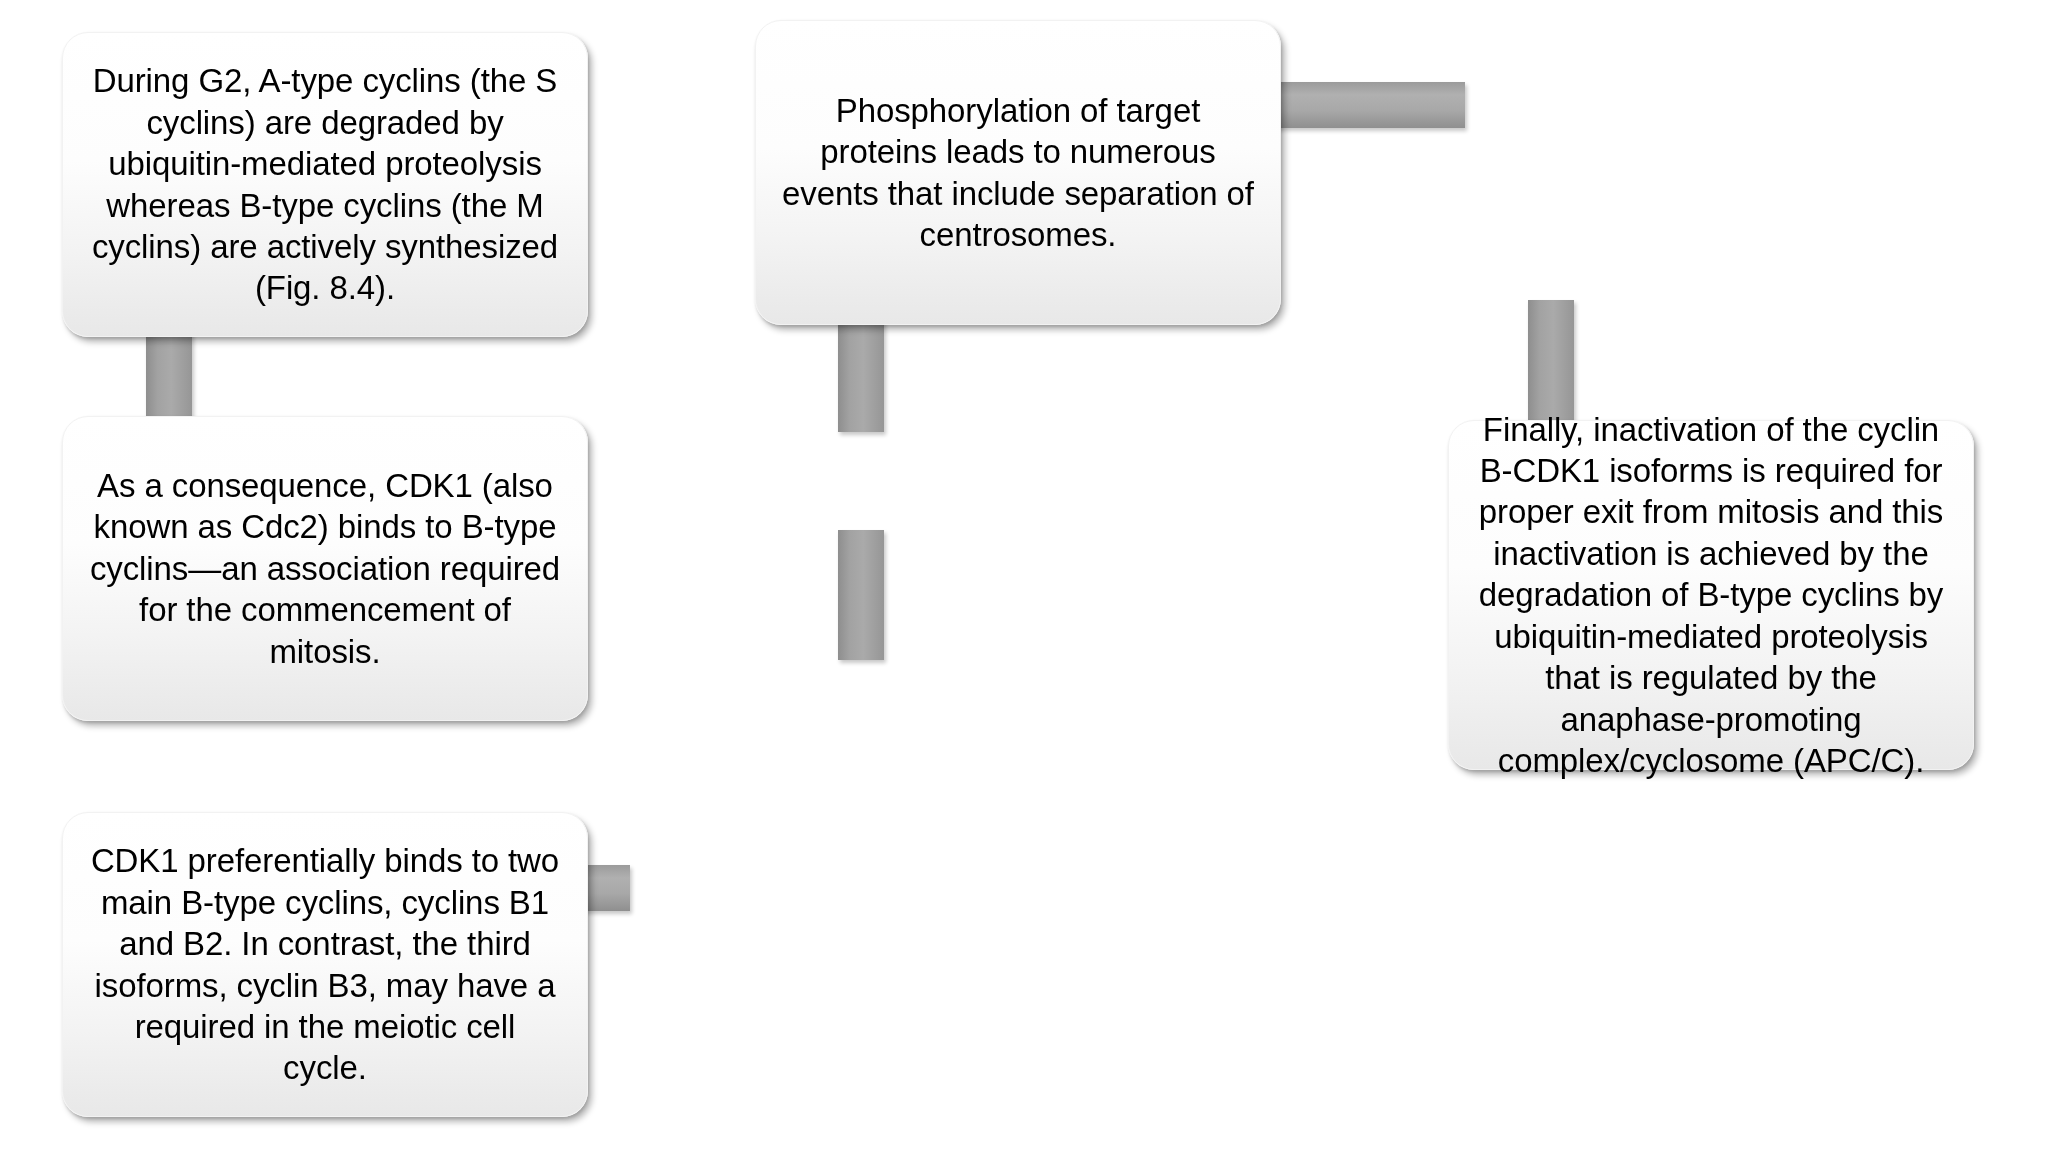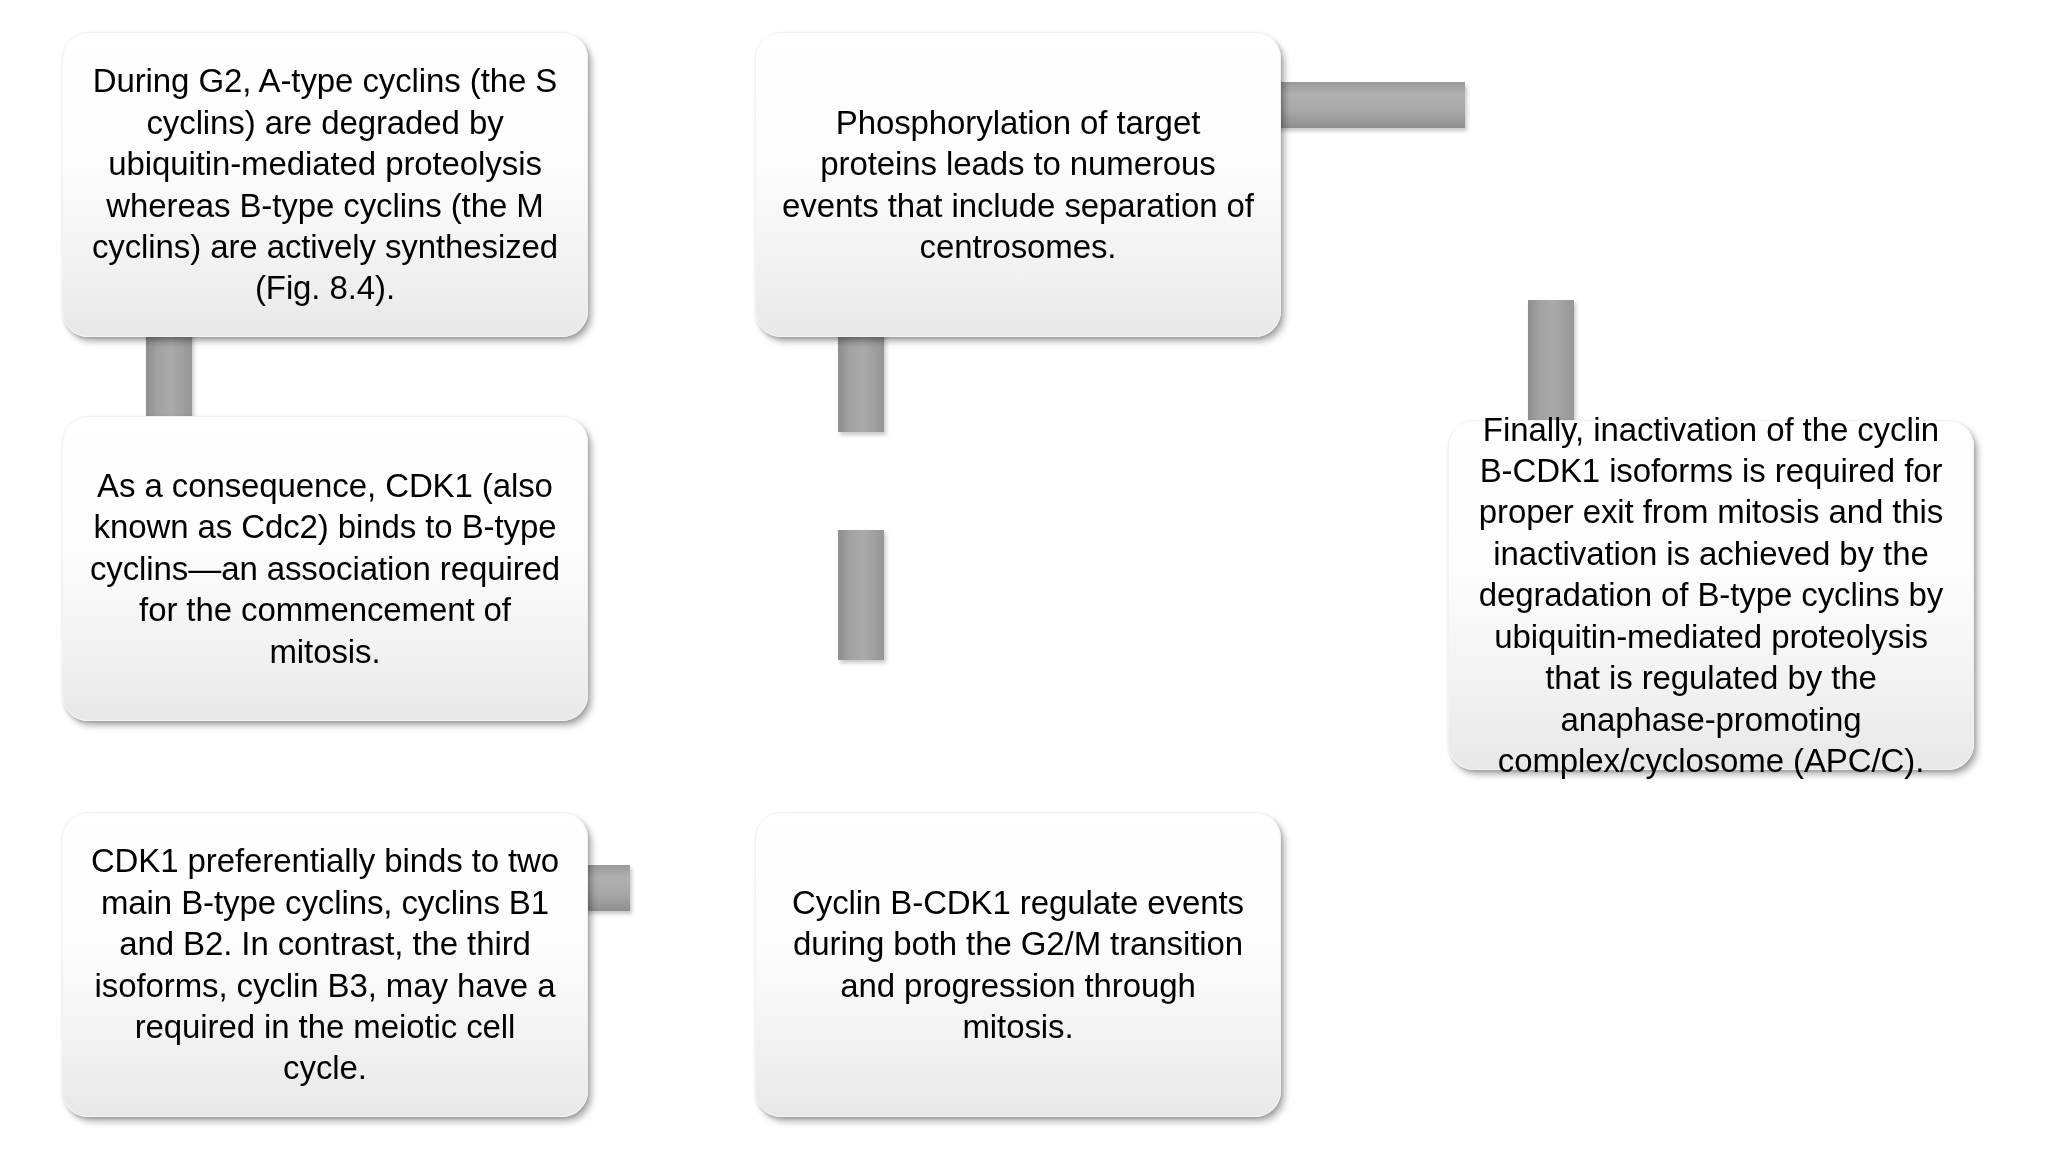--- a/index.html
+++ b/index.html
@@ -100,27 +100,24 @@
   </div>
 
   <div class="node" style="left:62px; top:416px; width:526px; height:305px;">
     <p>As a consequence, CDK1 (also known as Cdc2) binds to B-type cyclins—an association required for the commencement of mitosis.</p>
   </div>
 
   <div class="node" style="left:62px; top:812px; width:526px; height:305px;">
     <p>CDK1 preferentially binds to two main B-type cyclins, cyclins B1 and B2. In contrast, the third isoforms, cyclin B3, may have a required in the meiotic cell cycle.</p>
   </div>
 
-  <div class="node" style="left:755px; top:32px; width:526px; height:305px;">
+  <div class="node" style="left:755px; top:20px; width:526px; height:305px;">
     <p>Phosphorylation of target proteins leads to numerous events that include separation of centrosomes.</p>
   </div>
 
 
-  <div class="node" style="left:755px; top:812px; width:526px; height:305px;">
-    <p>Cyclin B-CDK1 regulate events during both the G2/M transition and progression through mitosis.</p>
-  </div>
 
 
   <div class="node" style="left:1448px; top:420px; width:526px; height:350px;">
     <p>Finally, inactivation of the cyclin B-CDK1 isoforms is required for proper exit from mitosis and this inactivation is achieved by the degradation of B-type cyclins by ubiquitin-mediated proteolysis that is regulated by the anaphase-promoting complex/cyclosome (APC/C).</p>
   </div>
 
 </div>
 
 </body></html>

